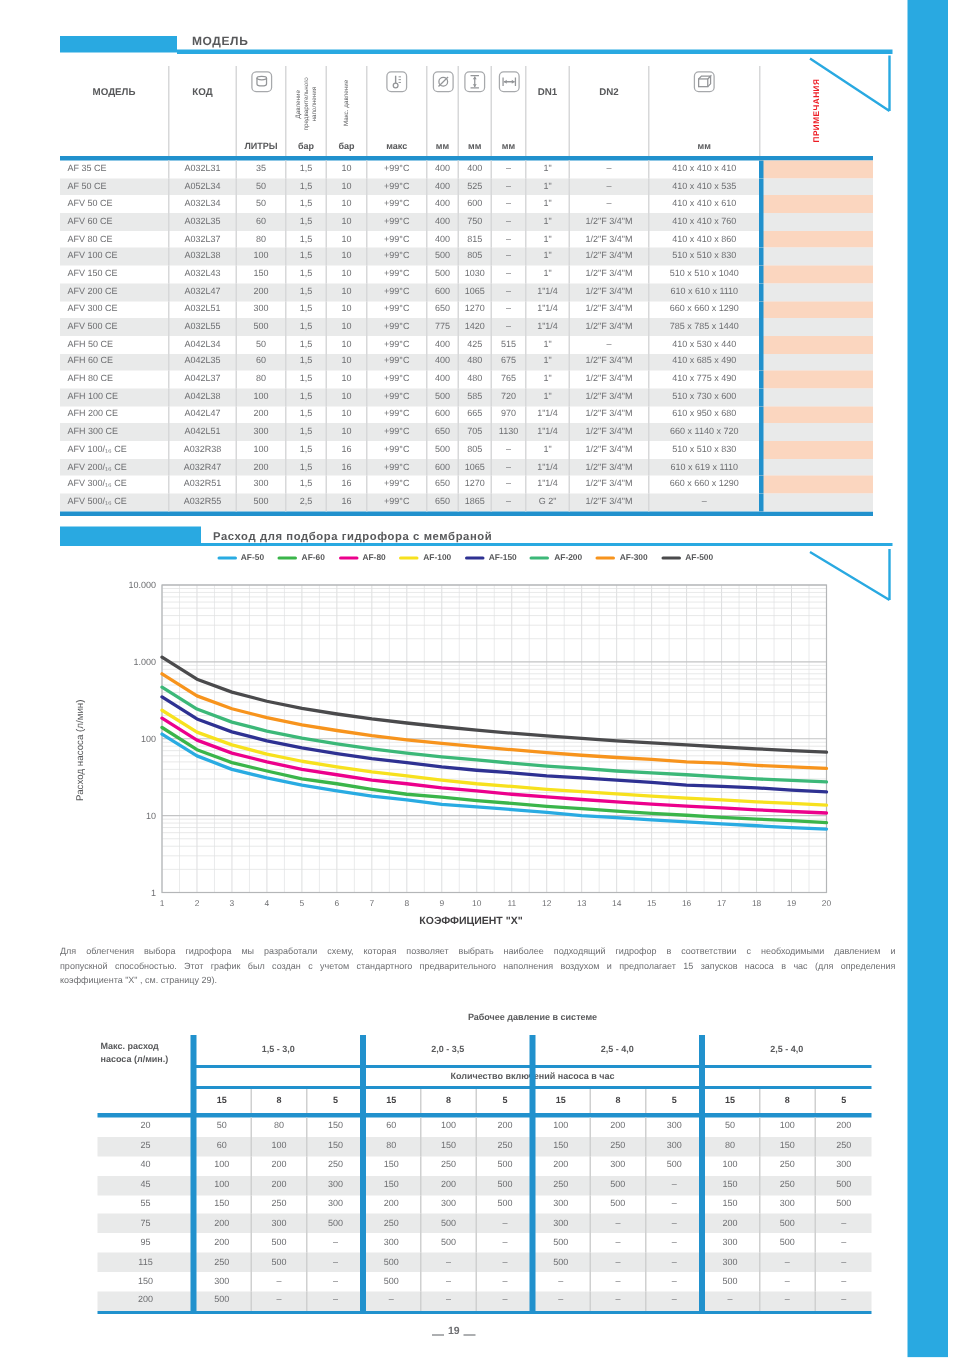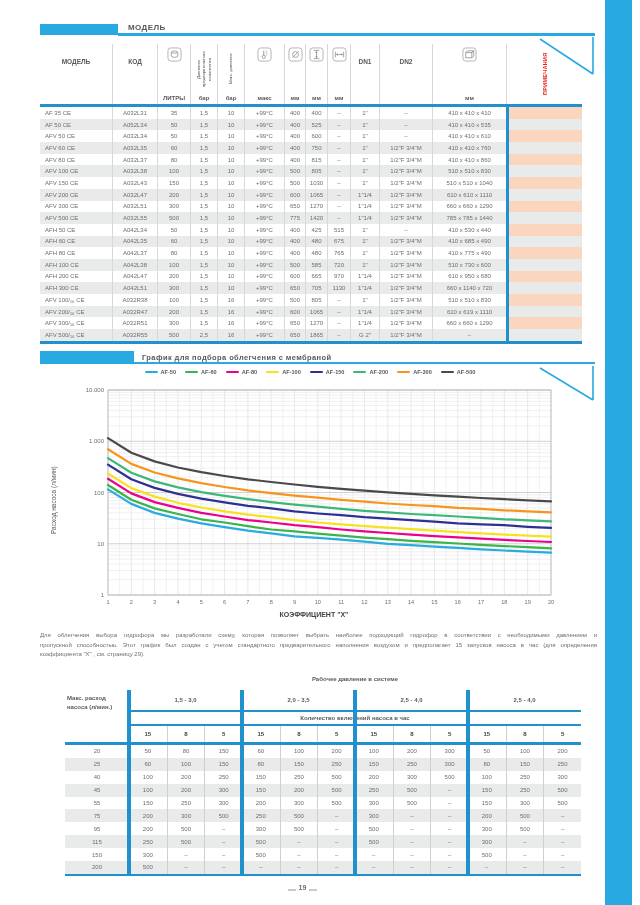--- a/index.html
+++ b/index.html
@@ -481,21 +481,21 @@
           <div class="t1-cell c9">G 2"</div>
           <div class="t1-cell c10">1/2"F 3/4"M</div>
           <div class="t1-cell c11">–</div>
           <div class="t1-cell cn"></div>
         </div>
       </div>
     <div class="t1-bottom"></div>
   </div>
 
   <div class="tab" style="left:40px;top:351px;width:94px;height:13px"></div>
-  <div class="sec-title" style="left:142px;top:353px;font-size:7.5px">График для подбора облегчения с мембраной</div>
+  <div class="sec-title" style="left:142px;top:353px;font-size:7.5px">Расход для подбора гидрофора с мембраной</div>
   <div class="rule" style="left:134px;top:361.5px;width:461px;height:2.5px"></div>
   <svg class="flag" style="left:538px;top:365px" width="58" height="38" viewBox="0 0 58 38">
     <path d="M2 3 L55 35 M55 1 L55 35" stroke="#29a9e1" stroke-width="1.6" fill="none"></path>
   </svg>
 
   <div id="legend">
       <div class="leg-item">
         <span class="leg-swatch" style="background: rgb(41, 171, 226);"></span>
         <span class="leg-label">AF-50</span>
       </div>

